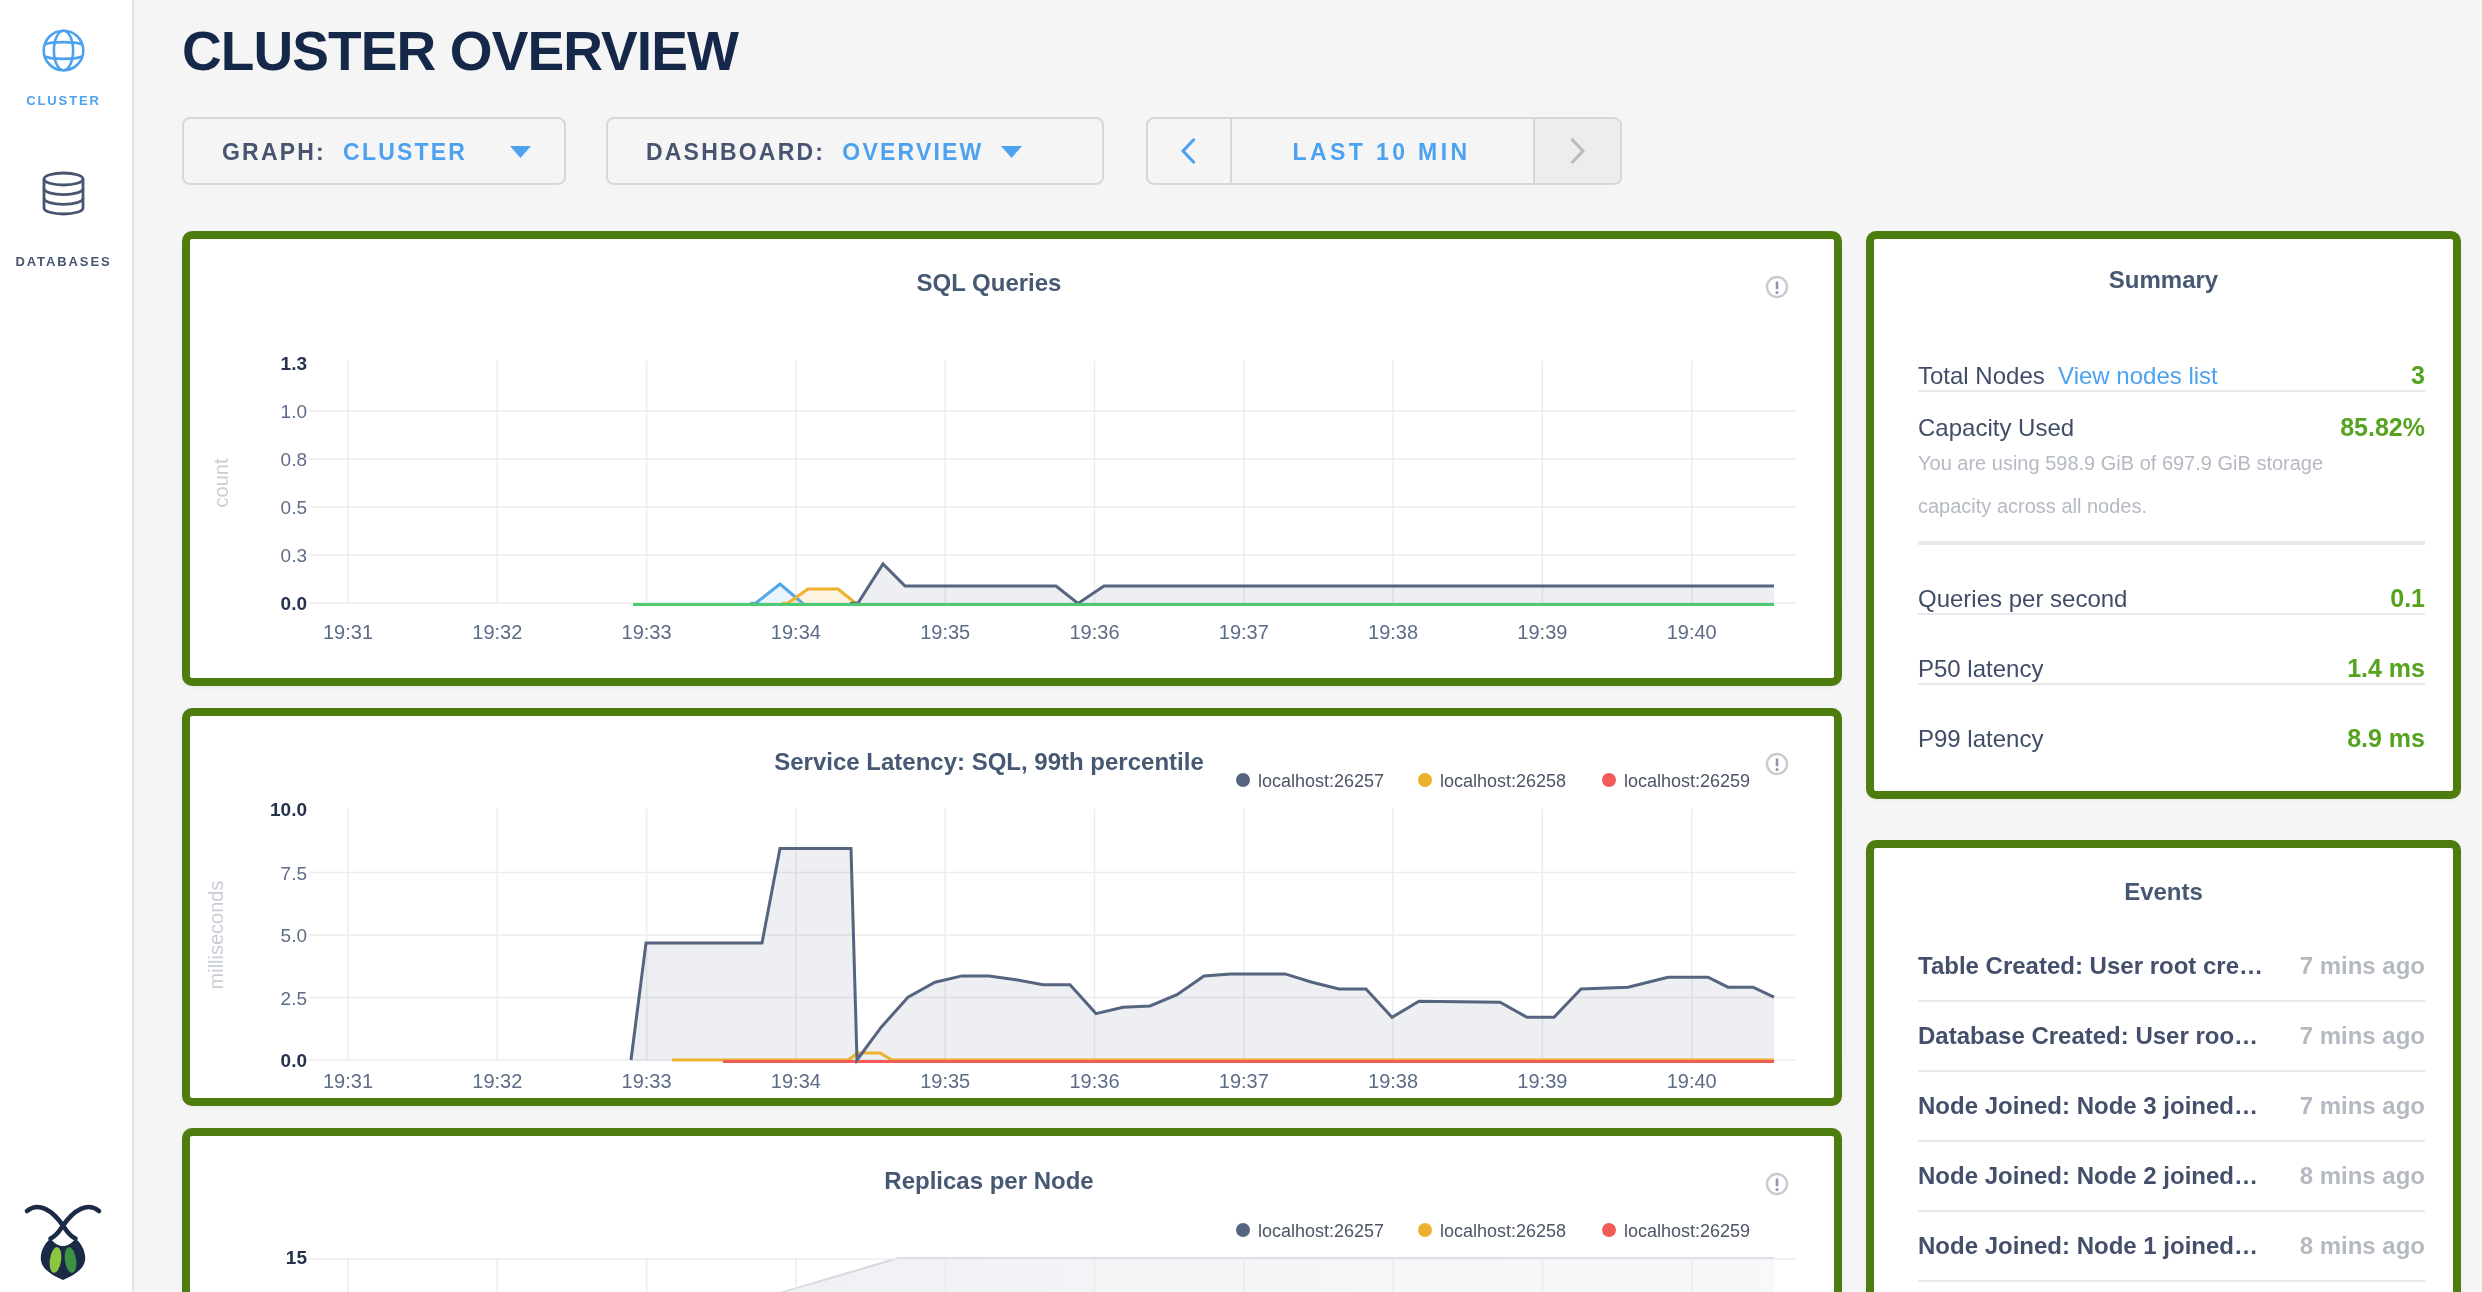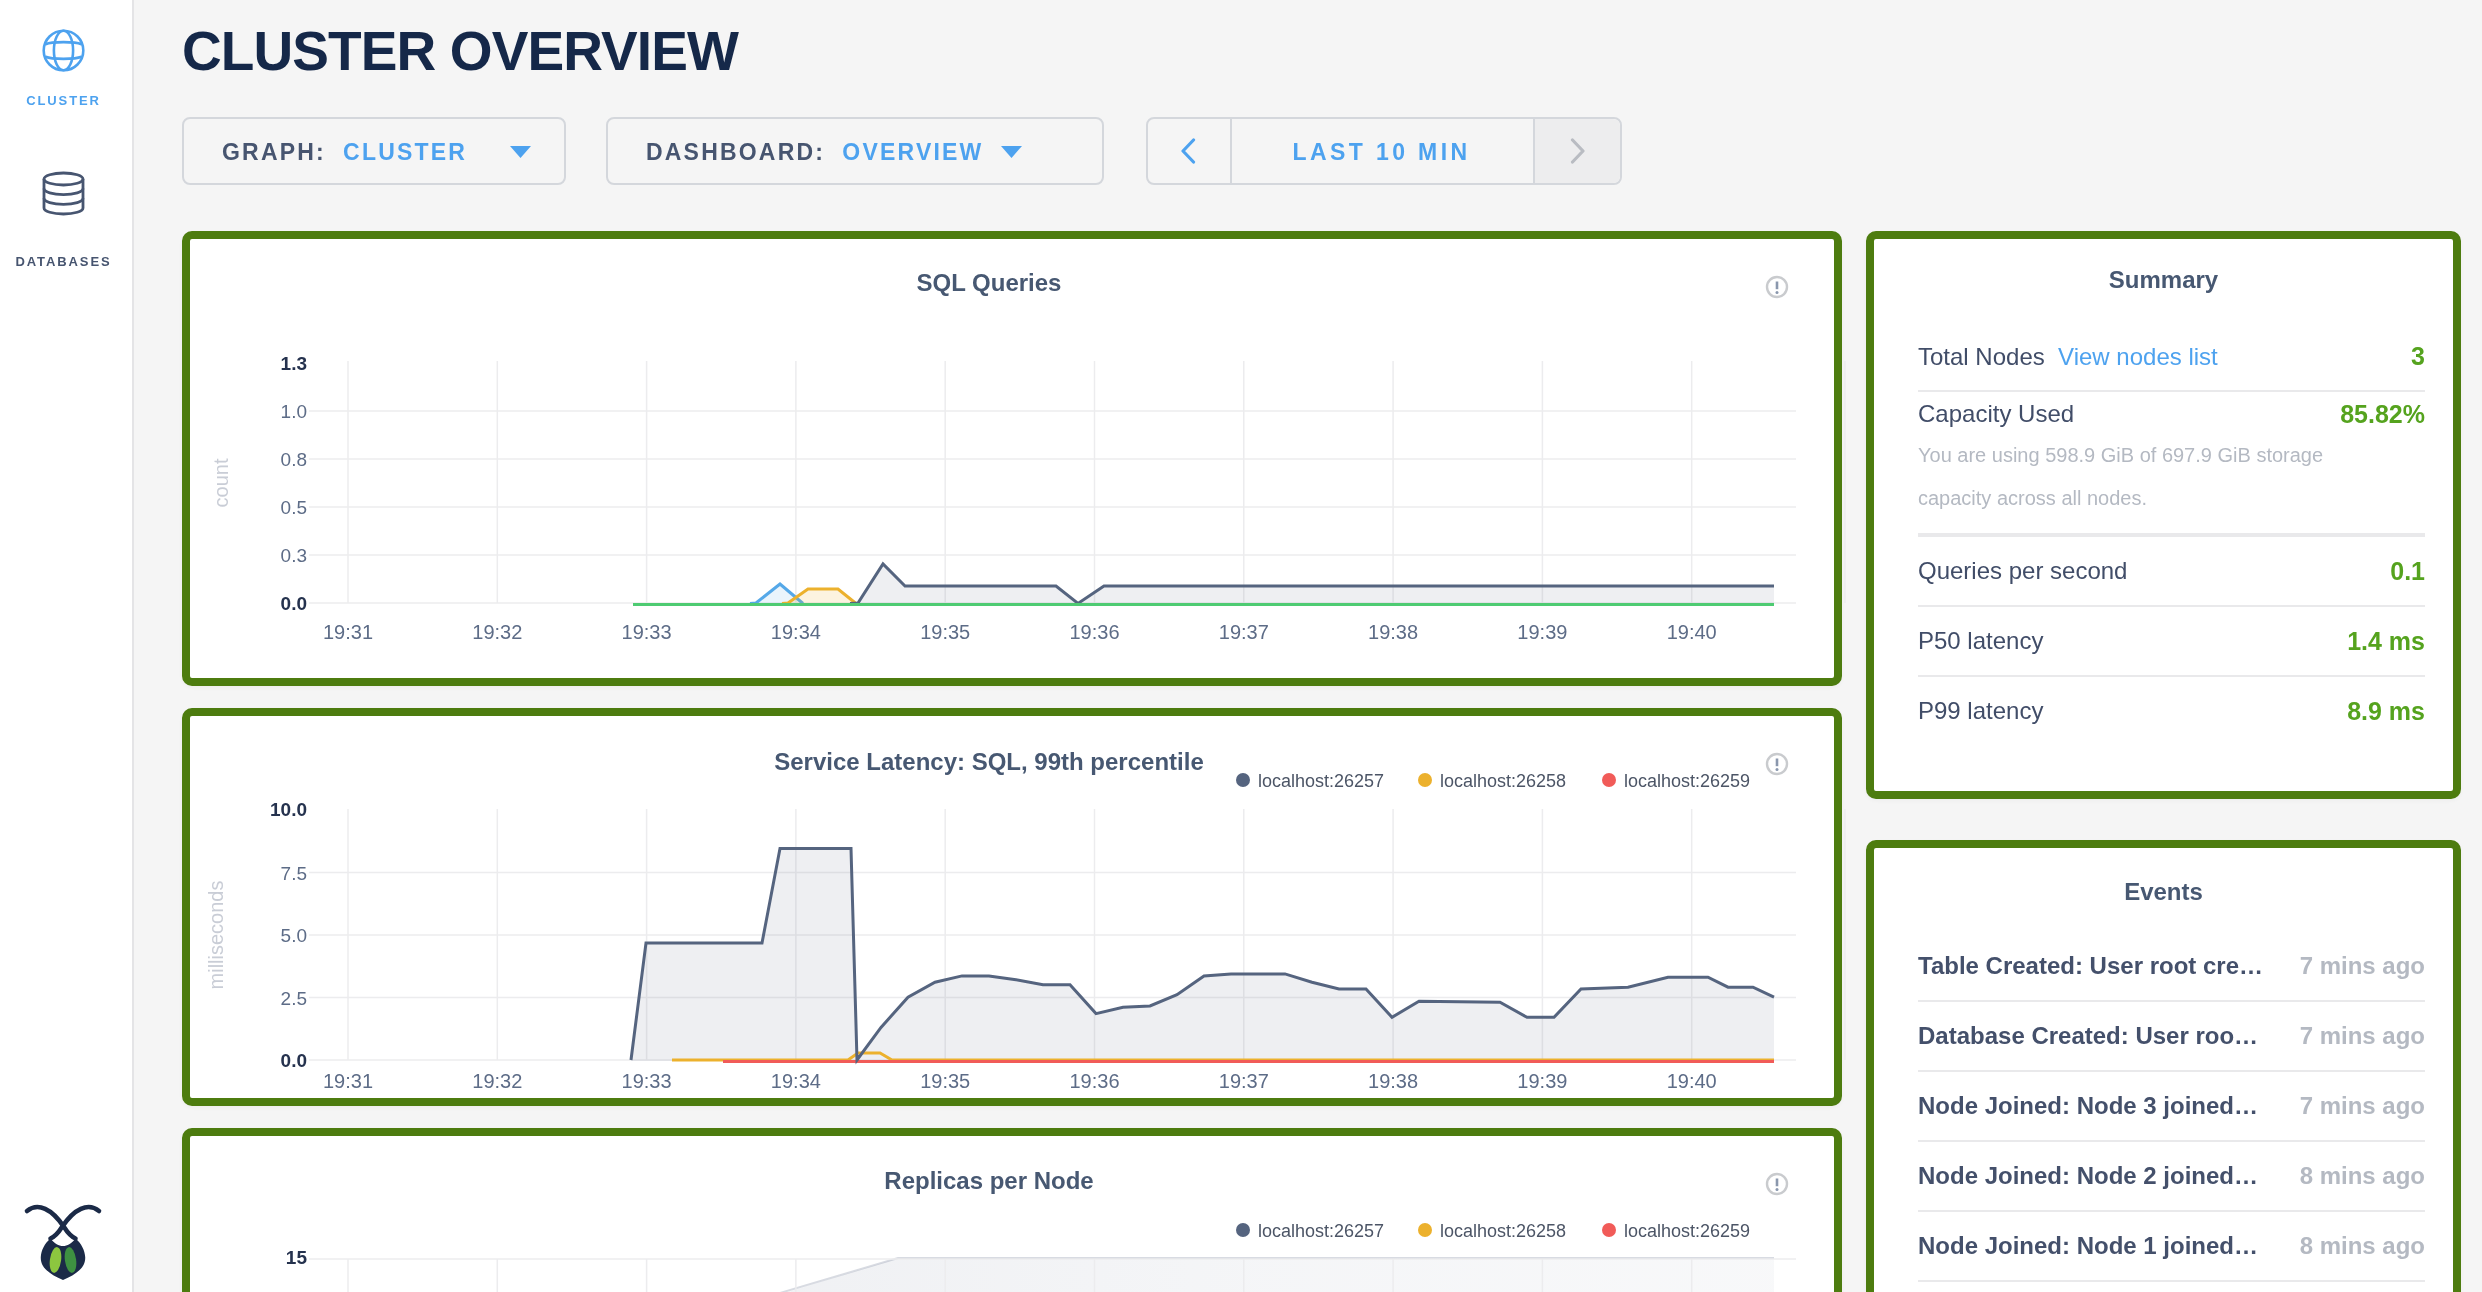--- a/index.html
+++ b/index.html
@@ -2,21 +2,21 @@
 <html><head><meta charset="utf-8"><style>
 * { margin:0; padding:0; box-sizing:border-box; }
 html,body { width:2482px; height:1292px; background:#f5f5f5; font-family:"Liberation Sans",sans-serif; overflow:hidden; position:relative; }
 .abs { position:absolute; }
 .card { background:#fff; border:8px solid #4d7c0f; border-radius:10px; box-shadow:0 2px 4px rgba(0,0,0,0.03); }
 .navlab { width:127px; text-align:center; font-size:13px; font-weight:bold; letter-spacing:1.9px; }
 h1 { position:absolute; left:182px; top:21px; font-size:55px; letter-spacing:-0.9px; line-height:60px; color:#152849; font-weight:bold; }
 .ctrlbox { top:117px; height:68px; border:2px solid #d4d7dc; border-radius:8px; }
 .ctrltext { top:139px; font-size:23px; line-height:26px; font-weight:bold; letter-spacing:2.2px; }
 .ptitle { margin-top:27px; text-align:center; font-size:24px; font-weight:bold; color:#475872; }
-.srow { display:flex; justify-content:space-between; align-items:center; }
+.srow { display:flex; justify-content:space-between; align-items:flex-end; }
 .slab { font-size:24px; color:#414d68; }
 .sval { font-size:25px; color:#55a31e; font-weight:bold; }
 .sep { height:2px; background:#e9e9eb; }
 .erow { display:flex; justify-content:space-between; align-items:center; height:68px; white-space:nowrap;font-weight:bold; }
 .etext { font-size:24px; color:#44506b; }
 .etime { font-size:24px; color:#b4b9c2; }
 </style></head>
 <body>
 <div class="abs" style="left:0;top:0;width:134px;height:1292px;background:#fff;border-right:2px solid #e4e4e6">
 <svg class="abs" style="left:42px;top:29px" width="43" height="43" viewBox="0 0 43 43">
@@ -199,21 +199,21 @@
 <text x="117" y="170" text-anchor="end" font-size="19" fill="#5d6c87">10</text>
 </svg></div>
 <div class="abs card" style="left:1866px;top:231px;width:595px;height:568px">
 <div class="ptitle">Summary</div>
 <div class="abs" style="left:44px;top:84px;width:507px">
   <div class="srow" style="height:67px">
         <span class="slab">Total Nodes&nbsp;&nbsp;<span style="color:#4da2ef;font-weight:normal">View nodes list</span></span>
         <span class="sval">3</span>
       </div>
   <div class="sep"></div>
-  <div style="padding-top:2px">
+  <div style="padding-top:10px">
         <div class="srow" style="height:40px">
           <span class="slab">Capacity Used</span>
           <span class="sval">85.82%</span>
         </div>
   <div style="font-size:20px;color:#b4b9c2;line-height:43px;padding-bottom:13px">You are using 598.9 GiB of 697.9 GiB storage<br>capacity across all nodes.</div>
       </div>
   <div class="sep"></div>
   <div class="sep"></div>
   <div class="srow" style="height:68px">
         <span class="slab">Queries per second</span>

